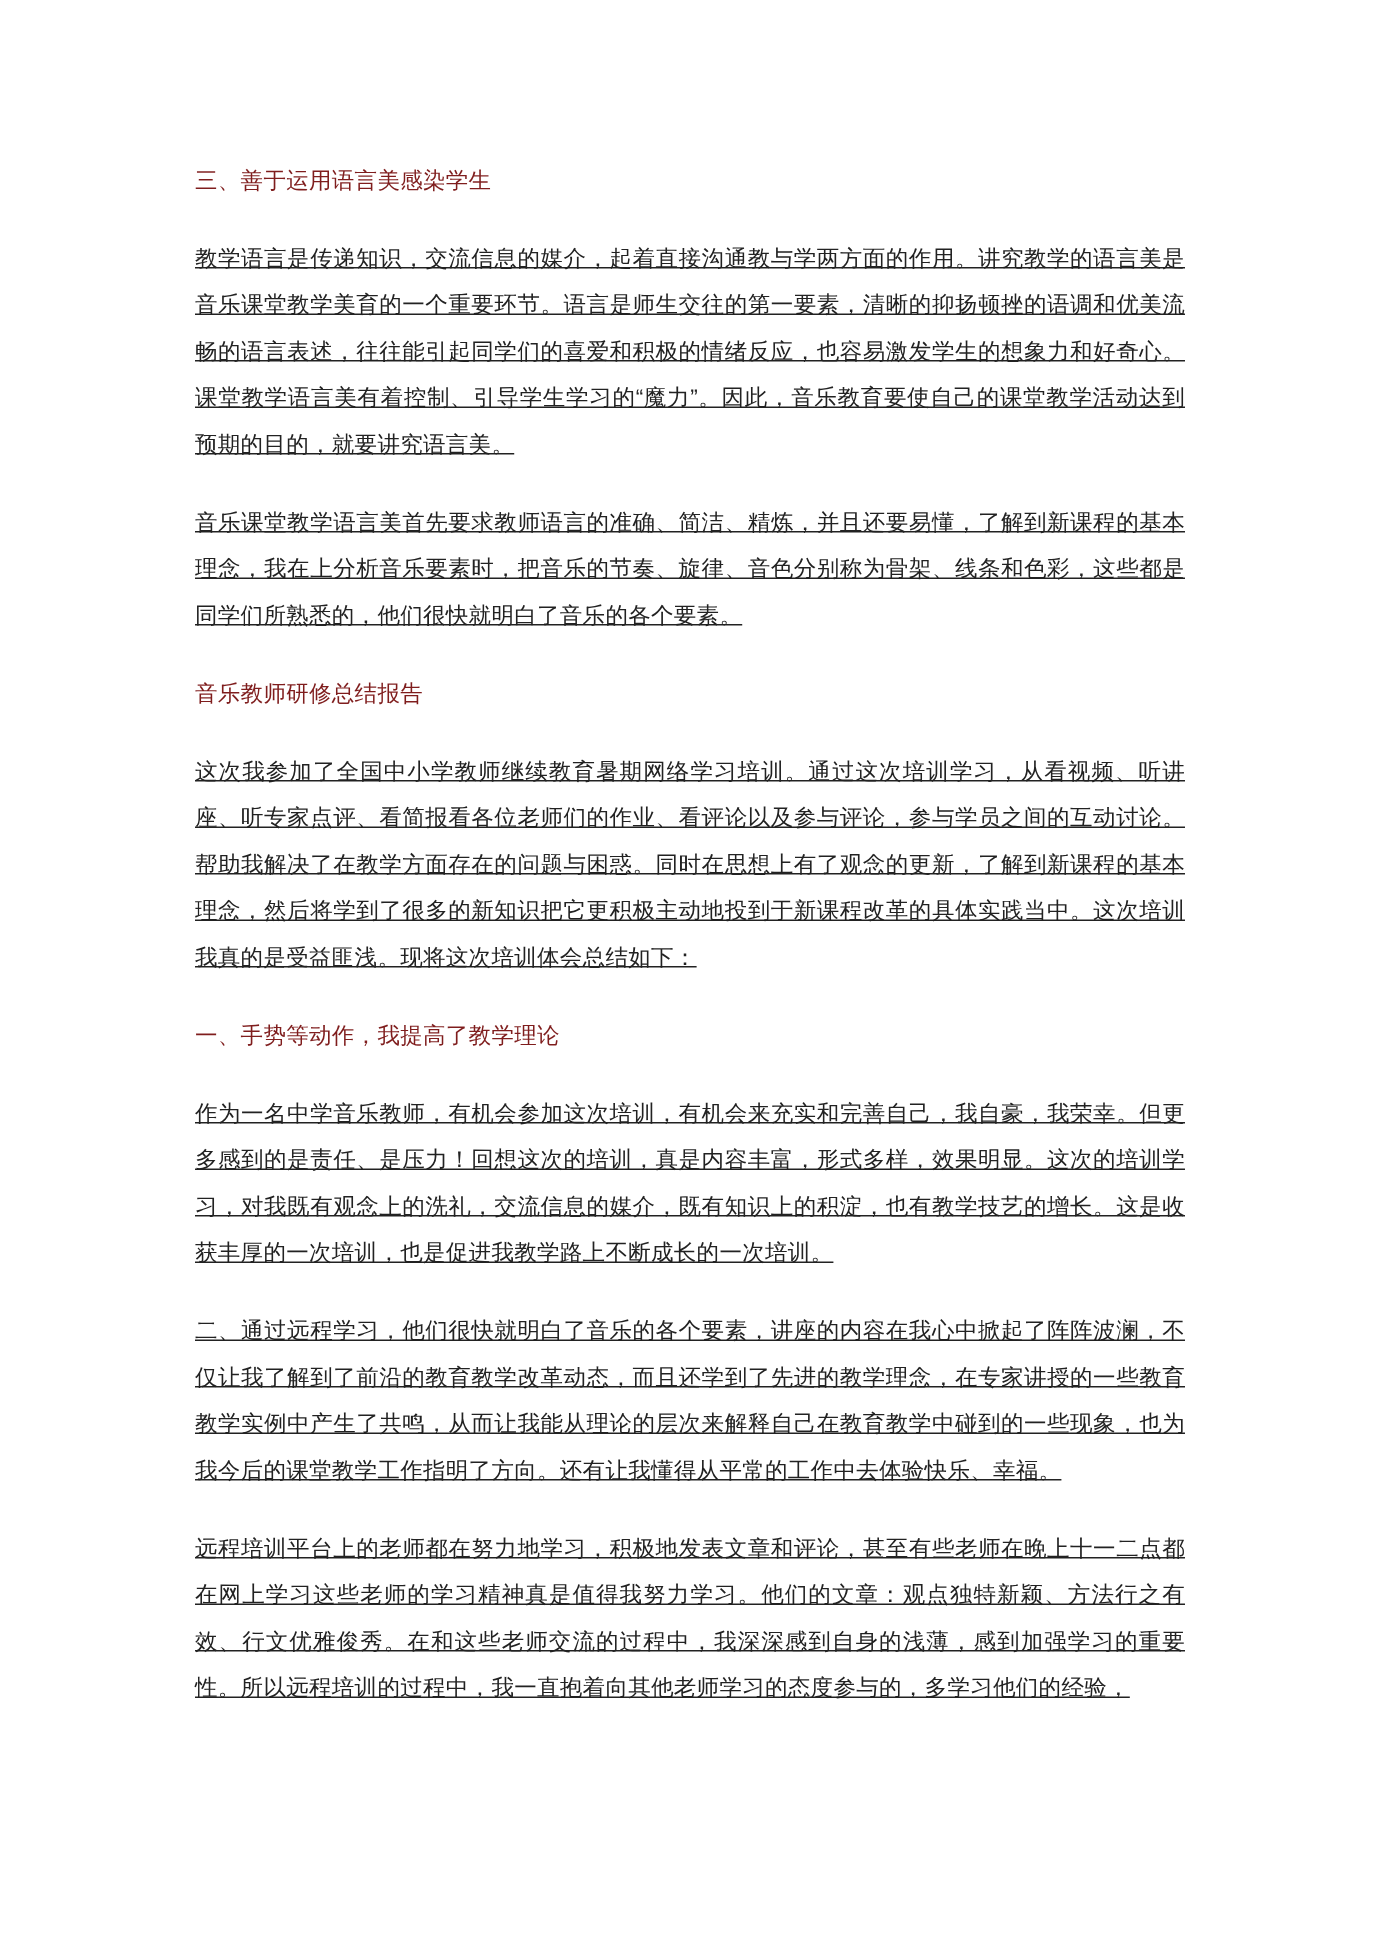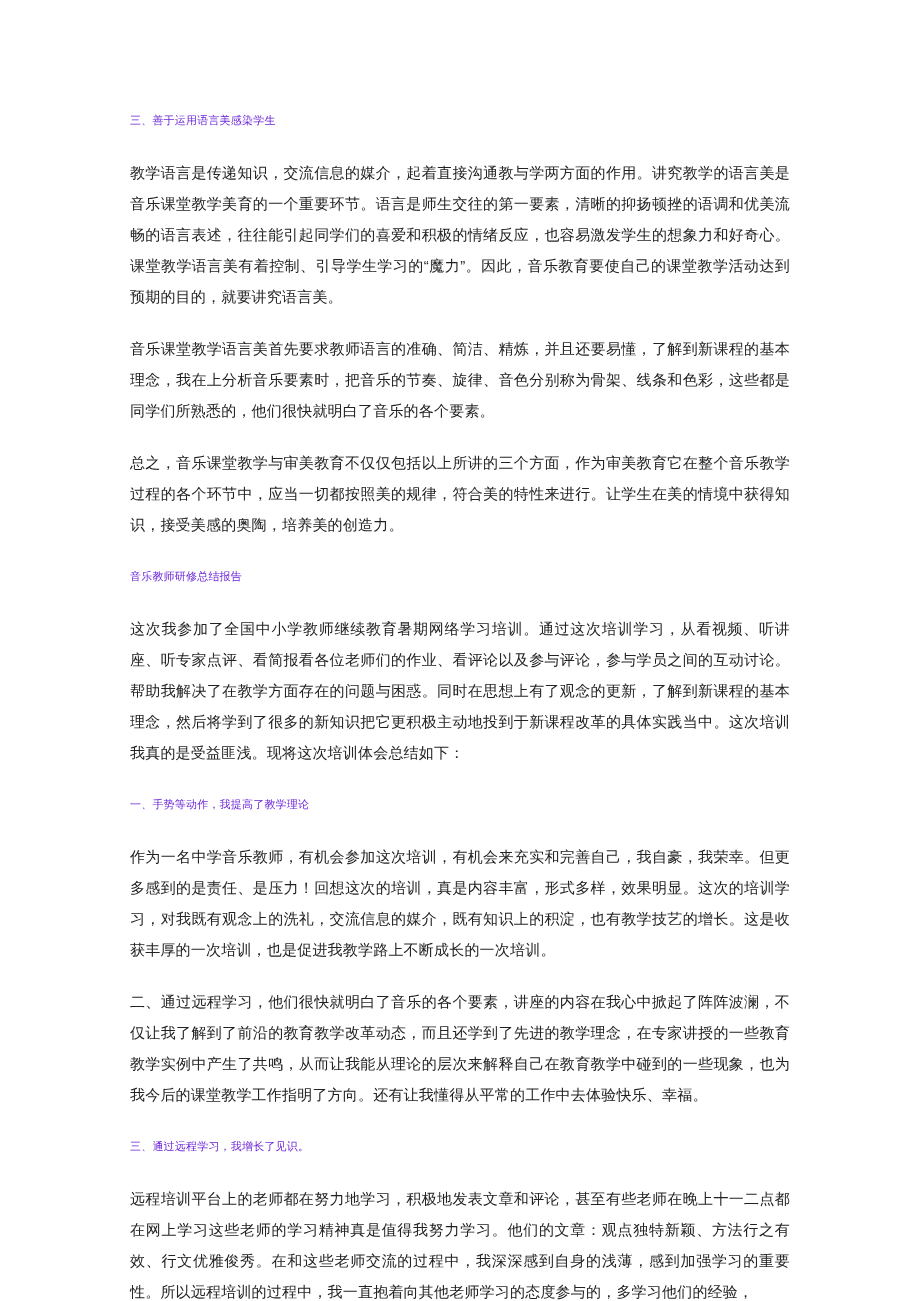--- a/index.html
+++ b/index.html
@@ -24,55 +24,54 @@
     width: 660px;
   }
   .para {
     font-size: 15px;
     line-height: 31px;
     text-align: justify;
     text-justify: inter-ideograph;
     margin: 0 0 21px 0;
     letter-spacing: 0.2px;
     color: #222222;
+    text-decoration: underline;
   }
   .heading {
-    font-size: 11px;
+    font-size: 15px;
     line-height: 31px;
     margin: 0 0 21px 0;
-    color: #6d28d9;
+    color: #7f1d1d;
     letter-spacing: 0.2px;
   }
   .para:last-child {
     margin-bottom: 0;
   }
 </style>
 </head>
 <body>
 
 <div class="page">
   <div class="doc-body">
 
     <p class="heading">三、善于运用语言美感染学生</p>
 
     <p class="para">教学语言是传递知识，交流信息的媒介，起着直接沟通教与学两方面的作用。讲究教学的语言美是音乐课堂教学美育的一个重要环节。语言是师生交往的第一要素，清晰的抑扬顿挫的语调和优美流畅的语言表述，往往能引起同学们的喜爱和积极的情绪反应，也容易激发学生的想象力和好奇心。课堂教学语言美有着控制、引导学生学习的“魔力”。因此，音乐教育要使自己的课堂教学活动达到预期的目的，就要讲究语言美。</p>
 
     <p class="para">音乐课堂教学语言美首先要求教师语言的准确、简洁、精炼，并且还要易懂，了解到新课程的基本理念，我在上分析音乐要素时，把音乐的节奏、旋律、音色分别称为骨架、线条和色彩，这些都是同学们所熟悉的，他们很快就明白了音乐的各个要素。</p>
 
 
-    <p class="para">总之，音乐课堂教学与审美教育不仅仅包括以上所讲的三个方面，作为审美教育它在整个音乐教学过程的各个环节中，应当一切都按照美的规律，符合美的特性来进行。让学生在美的情境中获得知识，接受美感的奥陶，培养美的创造力。</p>
 
     <p class="heading">音乐教师研修总结报告</p>
 
     <p class="para">这次我参加了全国中小学教师继续教育暑期网络学习培训。通过这次培训学习，从看视频、听讲座、听专家点评、看简报看各位老师们的作业、看评论以及参与评论，参与学员之间的互动讨论。帮助我解决了在教学方面存在的问题与困惑。同时在思想上有了观念的更新，了解到新课程的基本理念，然后将学到了很多的新知识把它更积极主动地投到于新课程改革的具体实践当中。这次培训我真的是受益匪浅。现将这次培训体会总结如下：</p>
 
     <p class="heading">一、手势等动作，我提高了教学理论</p>
 
     <p class="para">作为一名中学音乐教师，有机会参加这次培训，有机会来充实和完善自己，我自豪，我荣幸。但更多感到的是责任、是压力！回想这次的培训，真是内容丰富，形式多样，效果明显。这次的培训学习，对我既有观念上的洗礼，交流信息的媒介，既有知识上的积淀，也有教学技艺的增长。这是收获丰厚的一次培训，也是促进我教学路上不断成长的一次培训。</p>
 
     <p class="para">二、通过远程学习，他们很快就明白了音乐的各个要素，讲座的内容在我心中掀起了阵阵波澜，不仅让我了解到了前沿的教育教学改革动态，而且还学到了先进的教学理念，在专家讲授的一些教育教学实例中产生了共鸣，从而让我能从理论的层次来解释自己在教育教学中碰到的一些现象，也为我今后的课堂教学工作指明了方向。还有让我懂得从平常的工作中去体验快乐、幸福。</p>
 
-    <p class="heading">三、通过远程学习，我增长了见识。</p>
 
     <p class="para">远程培训平台上的老师都在努力地学习，积极地发表文章和评论，甚至有些老师在晚上十一二点都在网上学习这些老师的学习精神真是值得我努力学习。他们的文章：观点独特新颖、方法行之有效、行文优雅俊秀。在和这些老师交流的过程中，我深深感到自身的浅薄，感到加强学习的重要性。所以远程培训的过程中，我一直抱着向其他老师学习的态度参与的，多学习他们的经验，</p>
 
   </div>
 </div>
 
 </body></html>

